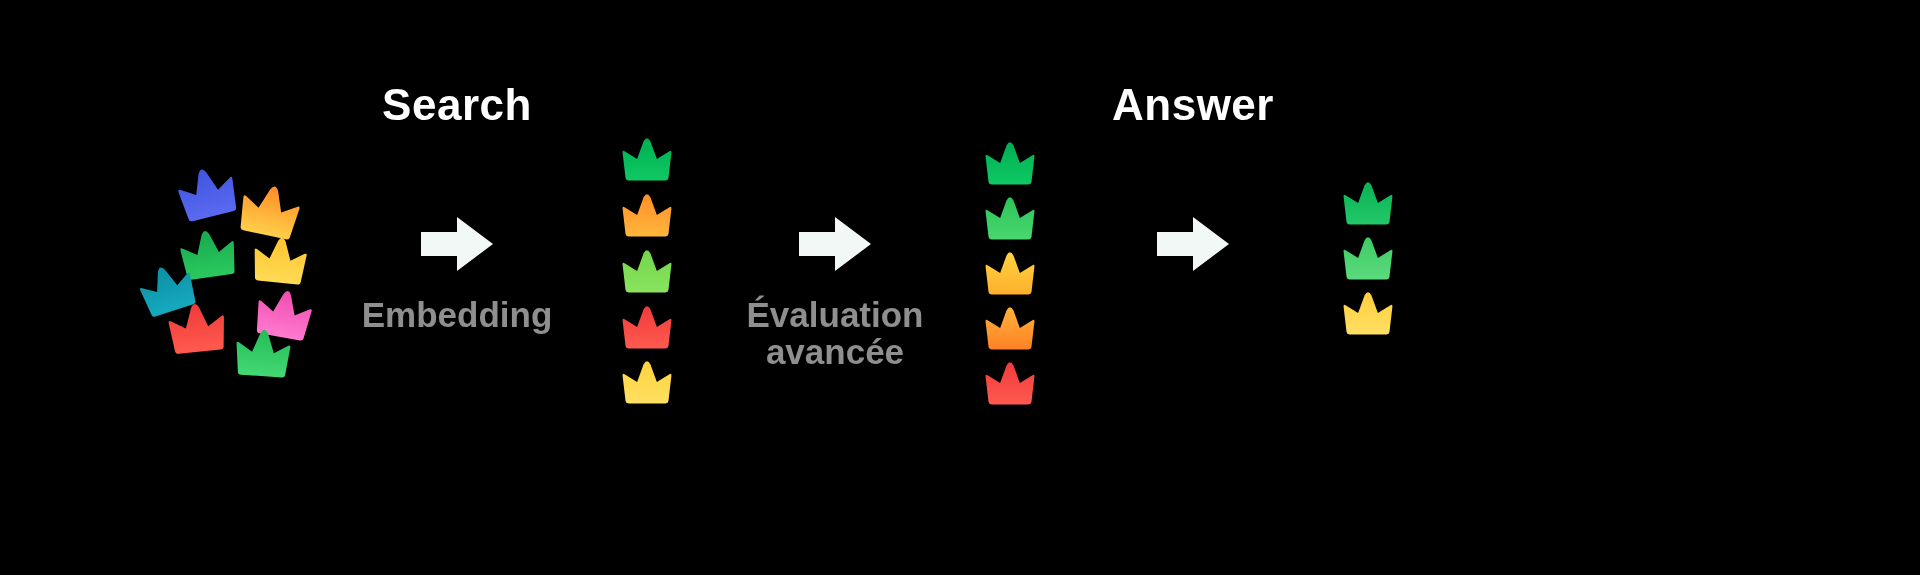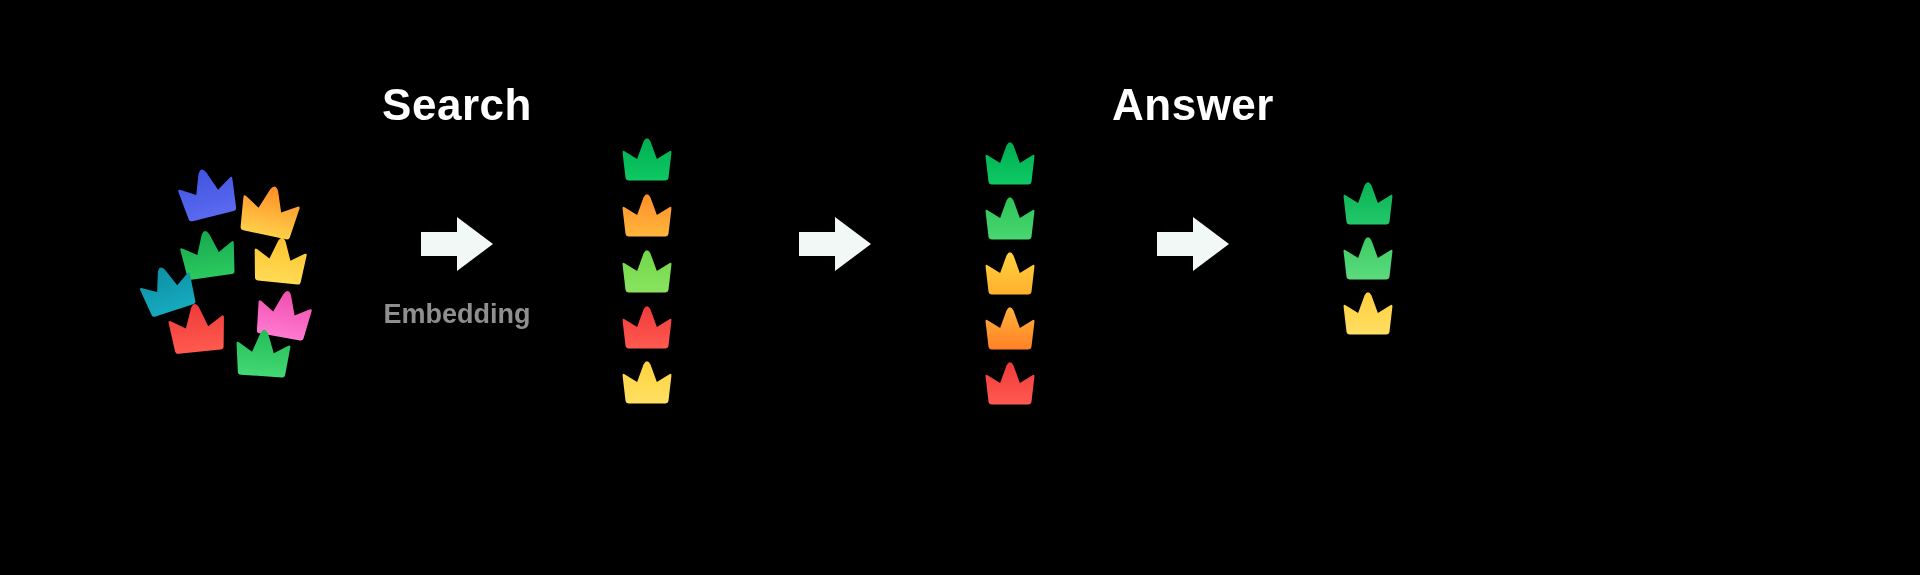--- a/index.html
+++ b/index.html
@@ -50,21 +50,21 @@
     transform: translateX(-50%);
     width: 72px;
     height: 58px;
   }
   .stage-label {
     position: absolute;
     top: 296px;
     width: 100%;
     text-align: center;
     color: #8f8f8f;
-    font-size: 27px;
+    font-size: 35px;
     font-weight: 700;
     line-height: 37px;
   }
   .stage-label span { display: block; }
 </style>
 </head>
 <body>
 
 <div class="canvas">
 
@@ -277,20 +277,24 @@
     <div class="stage-label">
       <span>Embedding</span>
       <span></span>
     </div>
   </div>
 
   <div class="stage stage-1">
     <svg class="arrow" viewBox="0 0 72 58">
       <polygon points="0,17 36,17 36,2 72,29 36,56 36,41 0,41" fill="#f2f8f6"></polygon>
     </svg>
+    <div class="stage-label">
+      <span>Évaluation</span>
+      <span>avancée</span>
+    </div>
   </div>
 
   <div class="stage stage-2">
     <div class="stage-title">Answer</div>
     <svg class="arrow" viewBox="0 0 72 58">
       <polygon points="0,17 36,17 36,2 72,29 36,56 36,41 0,41" fill="#f2f8f6"></polygon>
     </svg>
   </div>
 
 </div>

